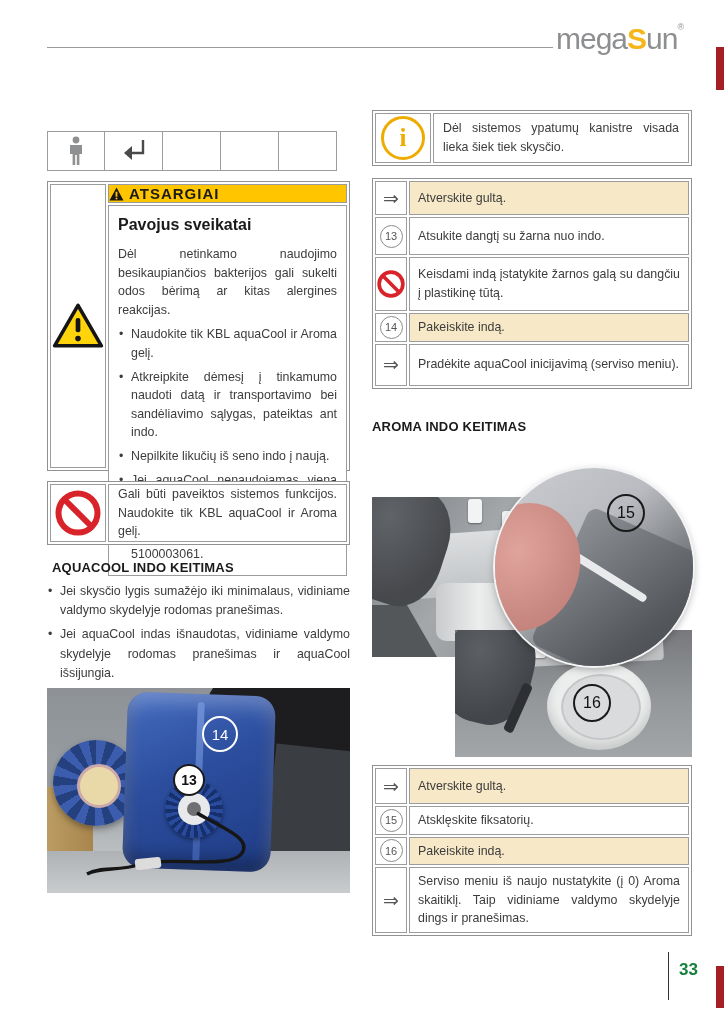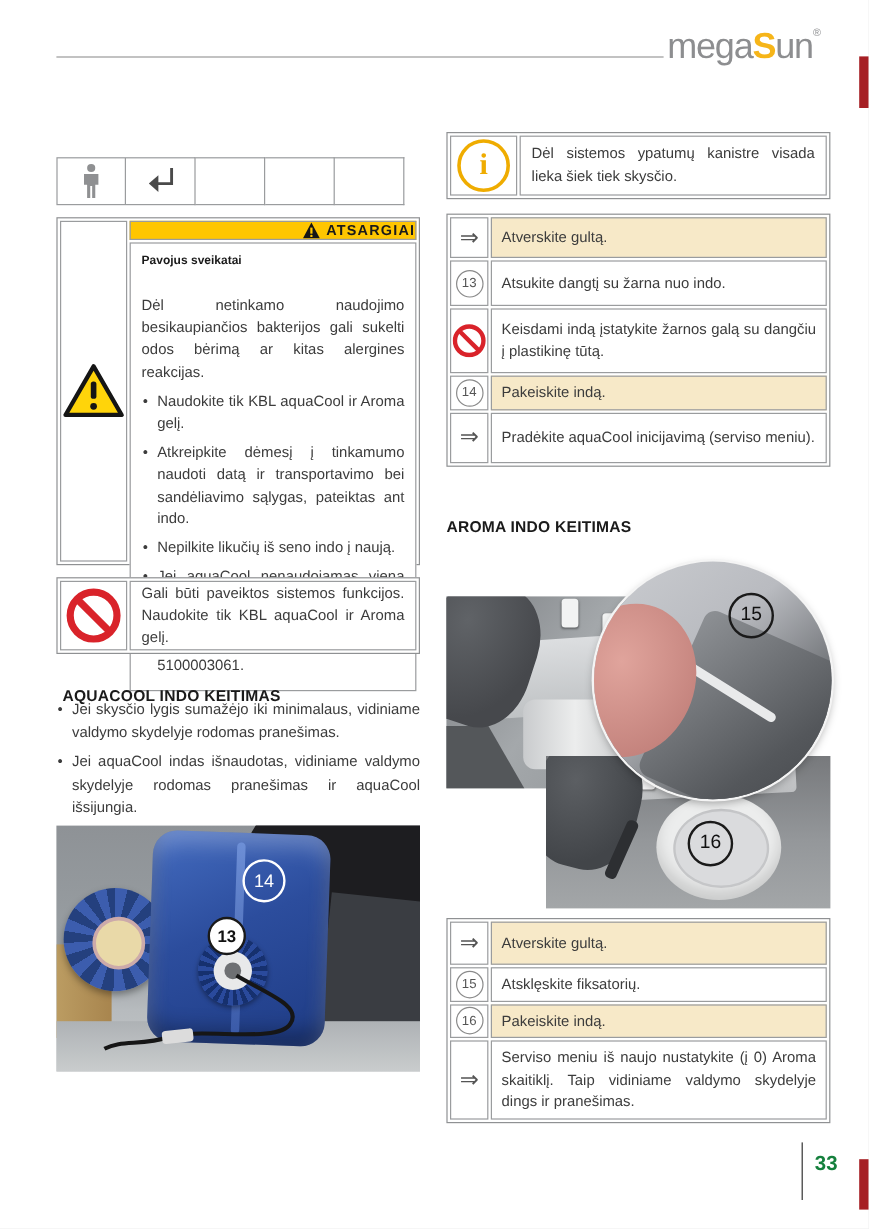--- a/index.html
+++ b/index.html
@@ -24,34 +24,34 @@
   
   .doc-title{position:absolute;left:47px;top:104px;font-size:18px;font-weight:bold;color:#c9242b;}
   .icon-row{position:absolute;left:47px;top:131px;display:flex;}
   .icon-cell{width:58px;height:40px;border:1px solid #9a9c9e;border-left:none;display:flex;align-items:center;justify-content:center;box-sizing:border-box;}
   .icon-cell:first-child{border-left:1px solid #9a9c9e;}
 
   .warn-box{position:absolute;left:47px;top:181px;width:303px;height:290px;display:flex;}
   .warn-box .row{width:100%;}
   .warn-icon-col{width:56px;display:flex;align-items:center;justify-content:center;flex:none;}
   .warn-right{flex:1;display:flex;flex-direction:column;gap:2px;min-width:0;}
-  .warn-header{height:24px;background:#ffc600;display:flex;align-items:center;justify-content:flex-end;gap:5px;
-    font-weight:bold;font-size:12px;letter-spacing:1px;color:#1a1a1a;}
+  .warn-header{height:24px;background:#ffc600;display:flex;align-items:center;justify-content:flex-start;gap:5px;
+    font-weight:bold;font-size:15px;letter-spacing:1px;color:#1a1a1a;}
   .warn-body{flex:1;padding:7px 9px 6px 9px;font-size:12.4px;line-height:1.5;text-align:justify;}
-  .warn-body .wb-title{font-weight:bold;font-size:10px;color:#1a1a1a;margin-bottom:20px;text-align:left;}
+  .warn-body .wb-title{font-weight:bold;font-size:16px;color:#1a1a1a;margin-bottom:8px;text-align:left;}
   .warn-body p{margin:0 0 6px 0;}
   .bullet{position:relative;padding-left:13px;margin:0 0 5px 0;text-align:justify;}
   .bullet::before{content:"•";position:absolute;left:1px;top:0;color:#3c3c3c;}
 
   .nosign-box{position:absolute;left:47px;top:481px;width:303px;height:64px;}
   .nosign-box .row{height:100%;}
   .nosign-icon-col{width:56px;display:flex;align-items:center;justify-content:center;flex:none;}
   .nosign-text{flex:1;display:flex;align-items:center;padding:4px 9px;font-size:12.4px;line-height:1.5;text-align:justify;}
 
-  .sec-heading{font-size:13px;font-weight:bold;color:#1a1a1a;letter-spacing:.2px;margin-top:12px;}
+  .sec-heading{font-size:13px;font-weight:bold;color:#1a1a1a;letter-spacing:.2px;}
   .aquacool-heading{position:absolute;left:52px;top:560px;}
   .aquacool-bullets{position:absolute;left:47px;top:582px;width:303px;font-size:12.4px;line-height:1.55;}
 
   
   .photo1{position:absolute;left:47px;top:688px;width:303px;height:205px;overflow:hidden;
     background:linear-gradient(180deg,#8e9296 0%,#9aa0a4 55%,#b7bbbe 75%,#c3c6c8 100%);}
   .p1-dark{position:absolute;right:-30px;top:-20px;width:170px;height:110px;background:#1d1d20;border-radius:30px;transform:rotate(-8deg);}
   .p1-dark2{position:absolute;right:-10px;top:60px;width:90px;height:120px;background:#3a3d42;transform:rotate(6deg);}
   .p1-wood{position:absolute;left:0;bottom:28px;width:46px;height:78px;background:linear-gradient(90deg,#bb9c62,#a8854e);}
   .p1-floor{position:absolute;left:0;bottom:0;width:100%;height:42px;background:linear-gradient(180deg,#aeb2b5,#c9cccd);}

